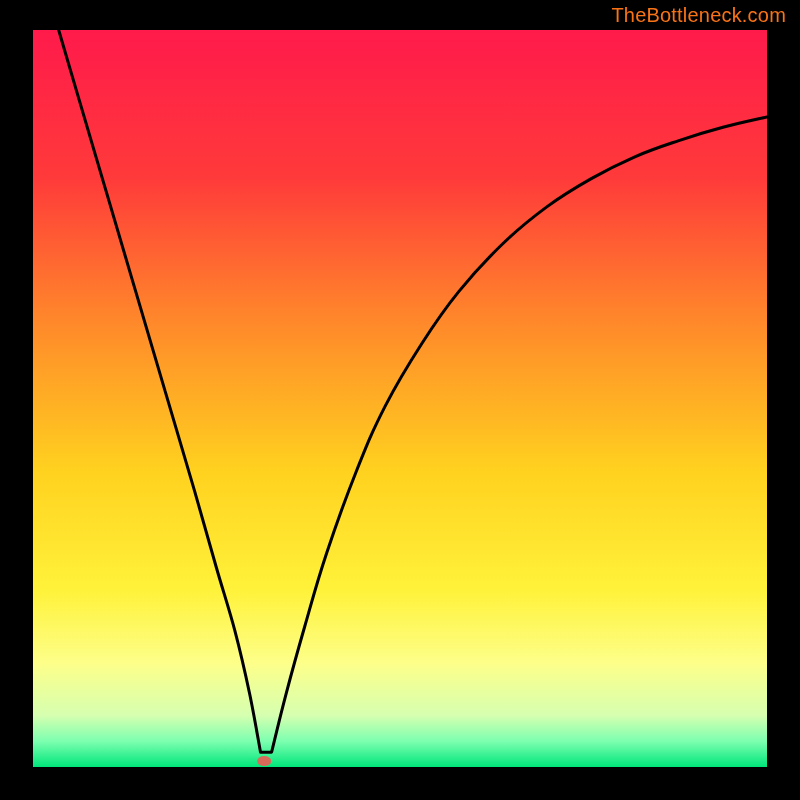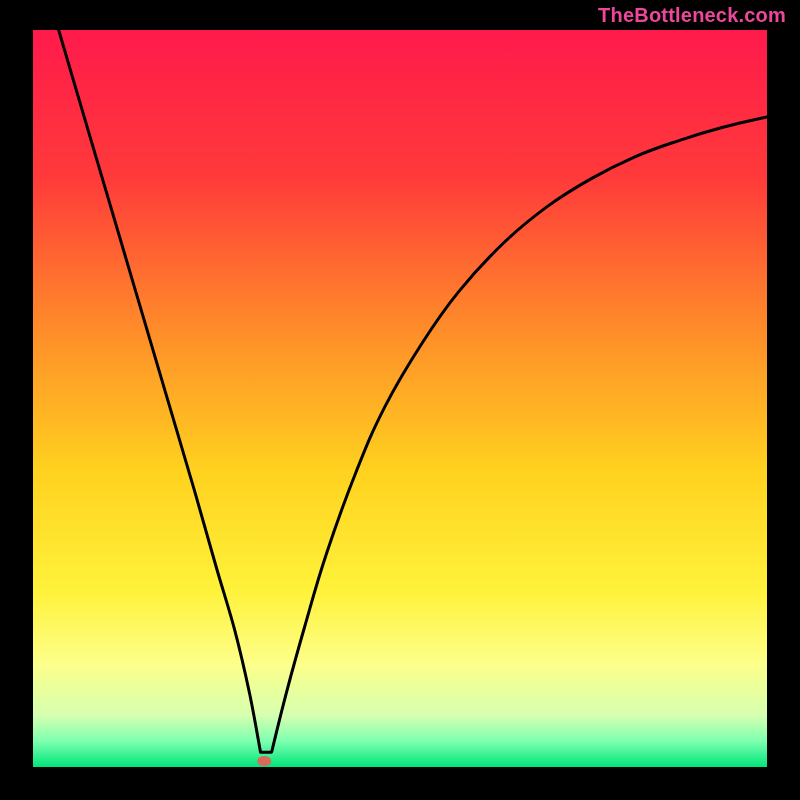--- a/index.html
+++ b/index.html
@@ -15,22 +15,22 @@
     position: relative;
     width: 800px;
     height: 800px;
     background: #000;
   }
   .watermark {
     position: absolute;
     top: 4px;
     right: 14px;
     font-size: 20px;
-    font-weight: 700;
-    color: #ec4899;
+    font-weight: 400;
+    color: #f97316;
     letter-spacing: 0.2px;
     font-family: Arial, Helvetica, sans-serif;
   }
   svg {
     display: block;
   }
 </style>
 </head>
 <body>
 

